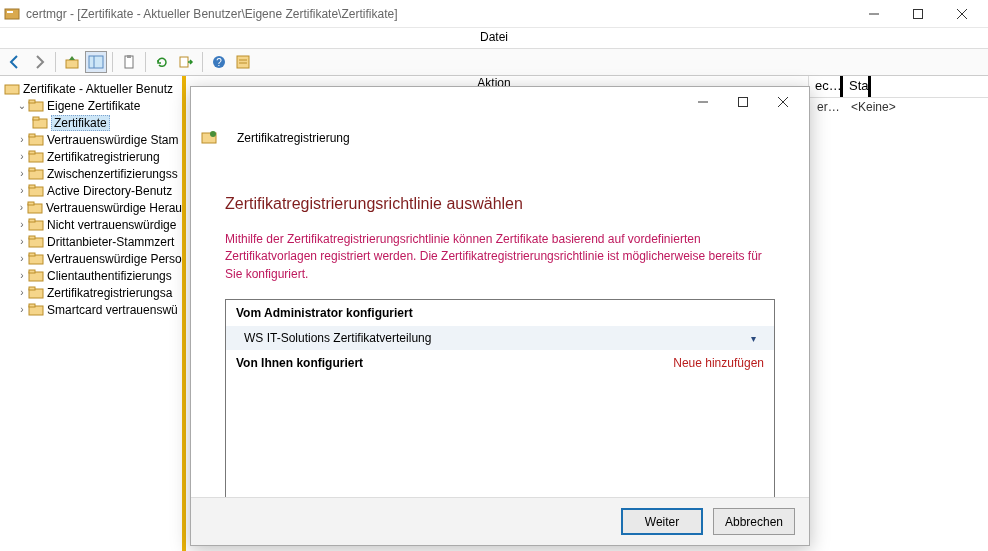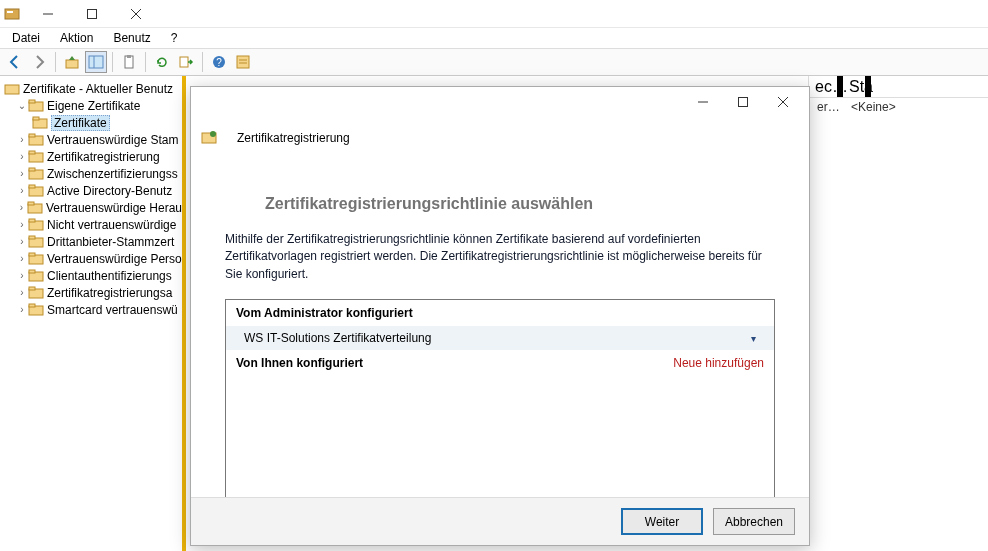--- a/index.html
+++ b/index.html
@@ -6,21 +6,21 @@
 body { font-family: "Segoe UI", Tahoma, sans-serif; font-size: 12px; background: #fff; width: 988px; height: 551px; overflow: hidden; position: relative; }
 
 
 .titlebar { height: 28px; background: #fff; display: flex; align-items: center; padding: 0 4px; border-bottom: 1px solid #e8e8e8; }
 .titlebar .app-icon { width: 16px; height: 16px; margin-right: 6px; }
 .titlebar .title { flex: 1; color: #666; font-size: 12px; }
 .titlebar .win-controls { display: flex; }
 .titlebar .win-btn { width: 44px; height: 28px; display: flex; align-items: center; justify-content: center; color: #555; }
 
 
-.menubar { height: 20px; display: flex; align-items: center; padding: 0 8px; gap: 12px; }
+.menubar { height: 20px; display: flex; align-items: center; padding: 0 8px; gap: 28px; flex-direction: column; }
 .menubar .menu-item { color: #000; font-size: 12px; padding: 2px 4px; }
 
 
 .toolbar { height: 28px; border-top: 1px solid #ddd; border-bottom: 1px solid #ccc; display: flex; align-items: center; padding: 0 4px; gap: 2px; background: #fafafa; }
 .tool-btn { width: 22px; height: 22px; display: flex; align-items: center; justify-content: center; border: 1px solid transparent; }
 .tool-btn.active { border: 1px solid #999; background: #dbe8f7; }
 .tool-sep { width: 1px; height: 20px; background: #ccc; margin: 0 3px; }
 
 
 .content { display: flex; height: calc(551px - 28px - 20px - 28px); }
@@ -31,31 +31,31 @@
 .tree-row .toggle { width: 12px; font-size: 10px; color: #666; text-align: center; }
 .tree-row .folder { width: 16px; height: 14px; margin-right: 3px; }
 .tree-row .label { font-size: 12px; }
 .tree-row.selected .label { background: #cde6f7; border: 1px dotted #7da2ce; padding: 0 2px; }
 .tree-indent-1 { padding-left: 16px; }
 .tree-indent-2 { padding-left: 32px; }
 
 
 .right-cols { position: absolute; right: 0; top: 76px; width: 180px; border-left: 1px solid #ddd; }
 .col-headers { height: 22px; display: flex; border-bottom: 1px solid #ddd; background: #fff; }
-.col-headers .col { padding: 2px 6px; border-right: 6px solid #000000; font-size: 16px; }
+.col-headers .col { padding: 2px 6px; border-right: 3px solid #000000; font-size: 13px; }
 .col-row { padding: 2px 8px; font-size: 12px; color: #333; }
 
 
 .dialog { position: absolute; left: 190px; top: 86px; width: 620px; height: 460px; background: #fff; border: 1px solid #aaa; box-shadow: 0 4px 18px rgba(0,0,0,0.25); }
 .dialog-titlebar { height: 30px; display: flex; align-items: center; justify-content: flex-end; padding: 0 6px; }
 .dialog-winbtn { width: 40px; height: 28px; display: flex; align-items: center; justify-content: center; color: #333; }
 .dialog-brand { position: absolute; left: 10px; top: 42px; display: flex; align-items: flex-end; gap: 20px; font-size: 12px; }
 .dialog-body { padding: 20px 34px 0 34px; margin-top: 58px; }
-.dialog-heading { color: #737373; font-size: 16px; font-weight: 700; margin-bottom: 18px; margin-left: 40px; }
-.dialog-text { color: #0f172a; font-size: 12px; line-height: 1.45; margin-bottom: 16px; }
+.dialog-heading { color: #7f1d1d; font-size: 16px; font-weight: 400; margin-bottom: 18px; }
+.dialog-text { color: #be185d; font-size: 12px; line-height: 1.45; margin-bottom: 16px; }
 .policy-box { border: 1px solid #777; padding: 0; }
 .policy-header { background: #fff; font-weight: 600; padding: 6px 10px; font-size: 12px; display: flex; justify-content: space-between; }
 .policy-item { background: #eef3f8; padding: 5px 18px; font-size: 12px; display: flex; justify-content: space-between; align-items: center; }
 .policy-item .chev { color: #2b4a7d; font-size: 10px; }
 .policy-link { color: #b91c1c; }
 .policy-space { height: 130px; }
 .dialog-footer { position: absolute; bottom: 0; left: 0; right: 0; height: 48px; border-top: 1px solid #ddd; background: #f3f3f3; display: flex; align-items: center; justify-content: flex-end; padding: 0 14px; gap: 10px; }
 .dlg-btn { min-width: 82px; height: 27px; border: 1px solid #999; background: #e9e9e9; font-size: 12px; }
 .dlg-btn.primary { border: 2px solid #1b6fb1; background: #e9e9e9; }
 
@@ -64,20 +64,21 @@
 </head>
 <body>
 
 <div class="titlebar">
   <span class="app-icon">
     <svg width="16" height="16">
         <rect x="1" y="3" width="14" height="10" fill="#d9a94f" stroke="#a0762a"></rect>
         <rect x="3" y="5" width="6" height="2" fill="#fff"></rect>
       </svg>
   </span>
+  <div class="title">certmgr - [Zertifikate - Aktueller Benutzer\Eigene Zertifikate\Zertifikate]</div>
   <div class="win-controls">
     <div class="win-btn">
       <svg width="10" height="10">
           <line x1="0" y1="5" x2="10" y2="5" stroke="#333" stroke-width="1"></line>
         </svg>
     </div>
     <div class="win-btn">
       <svg width="10" height="10">
           <rect x="0.5" y="0.5" width="9" height="9" fill="none" stroke="#333"></rect>
         </svg>

